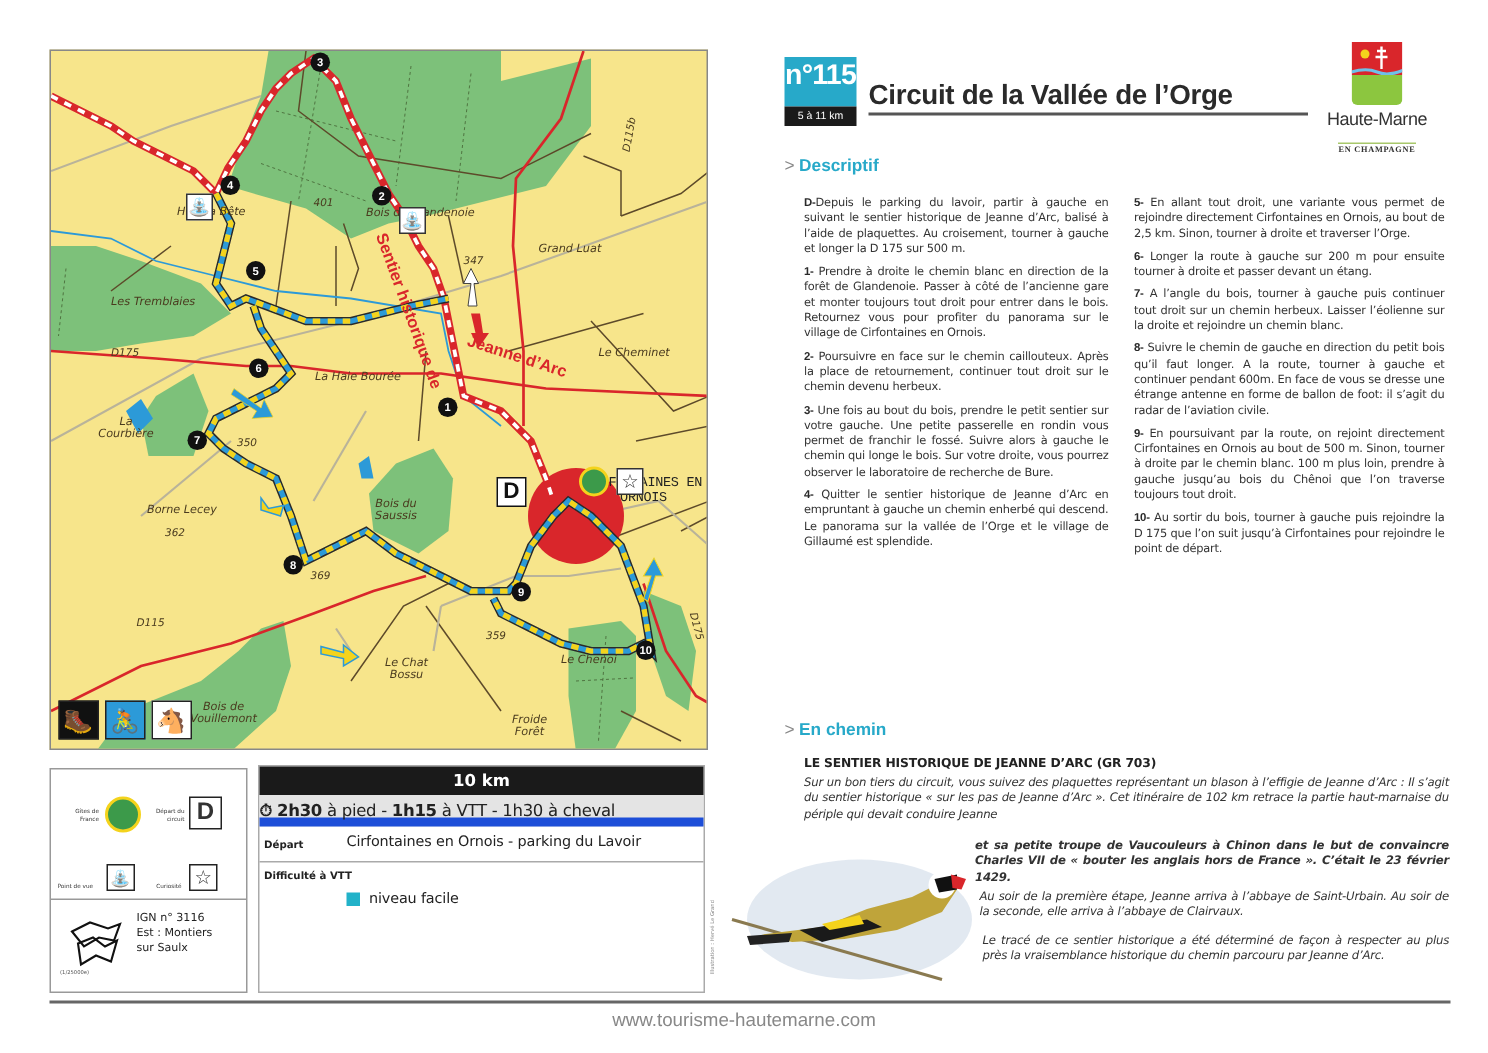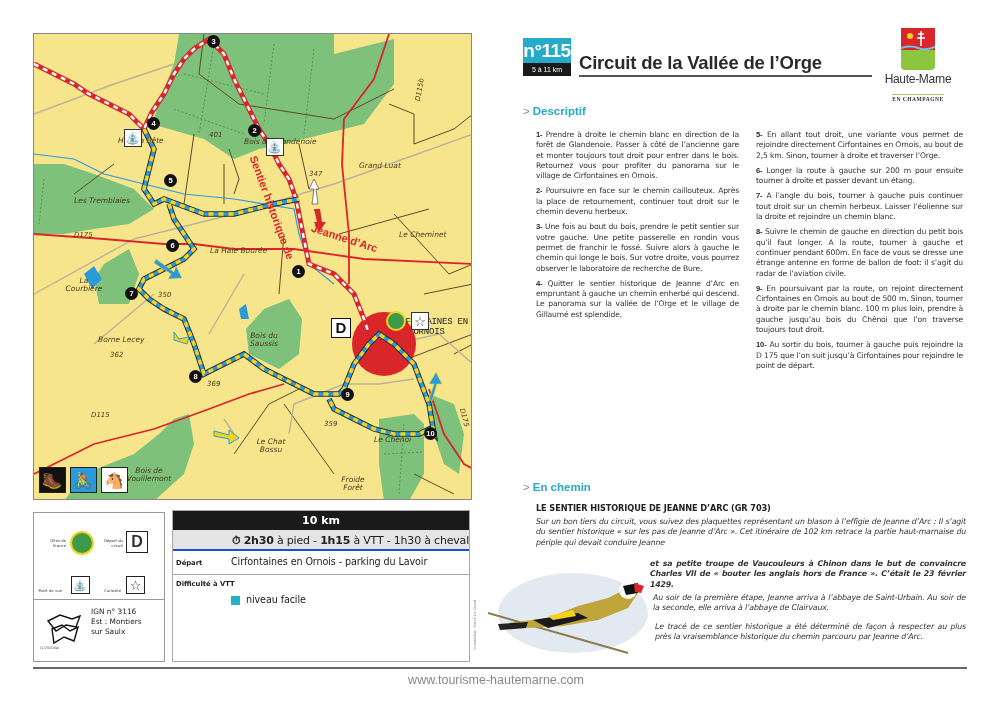--- a/index.html
+++ b/index.html
@@ -16,21 +16,21 @@
   .wp { position: absolute; width: 13px; height: 13px; border-radius: 50%; background: #111; color: #fff; font-size: 7.5px; font-weight: bold; text-align: center; line-height: 13px; font-family: "Liberation Sans", sans-serif; }
   .map-ico { position: absolute; width: 18px; height: 18px; background: #fff; border: 1px solid #333; display: flex; align-items: center; justify-content: center; font-size: 12px; }
   .d-marker { position: absolute; width: 20px; height: 20px; background: #fff; border: 1.5px solid #111; font-family: "Liberation Sans", sans-serif; font-weight: bold; font-size: 15px; text-align: center; line-height: 17px; color: #111; }
   .activity-icons { position: absolute; left: 5px; top: 433px; display: flex; gap: 4px; }
   .activity-icons div { width: 27px; height: 26px; display: flex; align-items: center; justify-content: center; font-size: 16px; border: 1px solid #222; }
   .sentier-label { position: absolute; color: #d9262b; font-family: "Liberation Sans", sans-serif; font-weight: bold; font-size: 11px; white-space: nowrap; }
 
   
   #header { position: absolute; left: 523px; top: 38px; width: 345px; height: 38px; }
   #num-box { position: absolute; left: 0; top: 0; width: 48px; height: 38px; }
-  #num-top { height: 25px; background: #27a9c9; color: #fff; font-family: "Liberation Sans", sans-serif; font-weight: bold; font-size: 19px; line-height: 25px; text-align: center; letter-spacing: -0.5px; }
+  #num-top { height: 33px; background: #27a9c9; color: #fff; font-family: "Liberation Sans", sans-serif; font-weight: bold; font-size: 19px; line-height: 25px; text-align: center; letter-spacing: -0.5px; }
   #num-bot { height: 13px; background: #1a1a1a; color: #fff; font-family: "Liberation Sans", sans-serif; font-size: 7px; line-height: 13px; text-align: center; }
   #title { position: absolute; left: 56px; top: 14px; font-family: "Liberation Sans", sans-serif; font-weight: bold; font-size: 18.5px; color: #2a2a2a; letter-spacing: -0.2px; white-space: nowrap; }
   #title-rule { position: absolute; left: 56px; top: 37px; width: 293px; height: 2px; background: #555; }
   #logo { position: absolute; left: 873px; top: 28px; width: 90px; height: 72px; text-align: center; }
   #logo .shield { width: 34px; height: 42px; margin: 0 auto; position: relative; overflow: hidden; border-radius: 0 0 4px 4px; }
   #logo .name { font-family: "Liberation Sans", sans-serif; font-size: 12px; color: #333; margin-top: 2px; letter-spacing: -0.3px; }
   #logo .sub { font-family: "Liberation Serif", serif; font-size: 5.5px; color: #333; letter-spacing: 0.5px; border-top: 1px solid #a8c86b; display: inline-block; padding-top: 1px; font-weight: bold; }
 
   
   .sec-head { position: absolute; font-family: "Liberation Sans", sans-serif; font-weight: bold; font-size: 11.5px; color: #27a9c9; }
@@ -46,21 +46,21 @@
   
   #chemin-title { position: absolute; left: 536px; top: 503px; font-family: "DejaVu Sans", sans-serif; font-weight: bold; font-size: 8.2px; color: #222; letter-spacing: -0.1px; }
   .chem { position: absolute; font-family: "DejaVu Sans", sans-serif; font-style: italic; font-size: 7.8px; line-height: 10.4px; color: #333; text-align: justify; letter-spacing: -0.15px; }
   #bird { position: absolute; left: 478px; top: 558px; width: 170px; height: 105px; }
   #illus-credit { position: absolute; left: 473px; top: 600px; font-size: 3.5px; color: #888; writing-mode: vertical-rl; transform: rotate(180deg); }
   #bottom-rule-right { position: absolute; left: 470px; top: 667px; width: 497px; height: 2px; background: #666; }
 
   
   #info { position: absolute; left: 172px; top: 510px; width: 298px; height: 152px; border: 1px solid #aaa; }
   #info-km { height: 19px; background: #1a1a1a; color: #fff; text-align: center; font-family: "DejaVu Sans", sans-serif; font-weight: bold; font-size: 11px; line-height: 19px; }
-  #info-time { height: 21px; background: #e4e4e4; text-align: right; font-family: "DejaVu Sans", sans-serif; font-size: 11px; line-height: 21px; color: #222; border-bottom: 2px solid #1d4ed8; letter-spacing: -0.2px; }
+  #info-time { height: 21px; background: #e4e4e4; text-align: left; font-family: "DejaVu Sans", sans-serif; font-size: 11px; line-height: 21px; color: #222; border-bottom: 6px solid #1d4ed8; letter-spacing: -0.2px; }
   #info-time b { font-weight: bold; }
   .info-row { position: relative; border-bottom: 1px solid #aaa; }
   .info-lbl { position: absolute; left: 3px; font-family: "DejaVu Sans", sans-serif; font-weight: bold; font-size: 6.8px; color: #222; }
   .info-val { position: absolute; font-family: "DejaVu Sans", sans-serif; font-size: 9.6px; color: #222; white-space: nowrap; letter-spacing: -0.1px; }
   .flag { display: inline-block; width: 22px; height: 12px; vertical-align: middle; border: 1px solid #666; margin-left: 5px; }
   .flag.by { background: linear-gradient(#3ba1d8 50%, #f4d31c 50%); }
   .flag.wr { background: linear-gradient(#fff 50%, #e02a2a 50%); }
   #blason { position: absolute; right: 5px; top: 4px; width: 22px; height: 38px; background: #cfe6f4; border: 1px solid #6aa6d8; }
   .teal-sq { display: inline-block; width: 9px; height: 9px; background: #22b2c9; margin-right: 6px; vertical-align: middle; }
   #bottom-rule-left { position: absolute; left: 33px; top: 667px; width: 437px; height: 2px; background: #666; }
@@ -238,20 +238,21 @@
   </div>
   <div class="name">Haute-Marne</div>
   <div class="sub">EN CHAMPAGNE</div>
 </div>
 
 <div class="sec-head" style="left:523px;top:105px;">
   <span class="gt">&gt;</span><span>Descriptif</span>
 </div>
 
 <div id="col1" class="col">
+  <p><b>D-</b><span>Depuis le parking du lavoir, partir à gauche en suivant le sentier historique de Jeanne d’Arc, balisé à l’aide de plaquettes. Au croisement, tourner à gauche et longer la D 175 sur 500 m.</span></p>
   <p><b>1-</b> <span>Prendre à droite le chemin blanc en direction de la forêt de Glandenoie. Passer à côté de l’ancienne gare et monter toujours tout droit pour entrer dans le bois. Retournez vous pour profiter du panorama sur le village de Cirfontaines en Ornois.</span></p>
   <p><b>2-</b> <span>Poursuivre en face sur le chemin caillouteux. Après la place de retournement, continuer tout droit sur le chemin devenu herbeux.</span></p>
   <p><b>3-</b> <span>Une fois au bout du bois, prendre le petit sentier sur votre gauche. Une petite passerelle en rondin vous permet de franchir le fossé. Suivre alors à gauche le chemin qui longe le bois. Sur votre droite, vous pourrez observer le laboratoire de recherche de Bure.</span></p>
   <p><b>4-</b> <span>Quitter le sentier historique de Jeanne d’Arc en empruntant à gauche un chemin enherbé qui descend. Le panorama sur la vallée de l’Orge et le village de Gillaumé est splendide.</span></p>
 </div>
 
 <div id="col2" class="col">
   <p><b>5-</b> <span>En allant tout droit, une variante vous permet de rejoindre directement Cirfontaines en Ornois, au bout de 2,5 km. Sinon, tourner à droite et traverser l’Orge.</span></p>
   <p><b>6-</b> <span>Longer la route à gauche sur 200 m pour ensuite tourner à droite et passer devant un étang.</span></p>
   <p><b>7-</b> <span>A l’angle du bois, tourner à gauche puis continuer tout droit sur un chemin herbeux. Laisser l’éolienne sur la droite et rejoindre un chemin blanc.</span></p>

